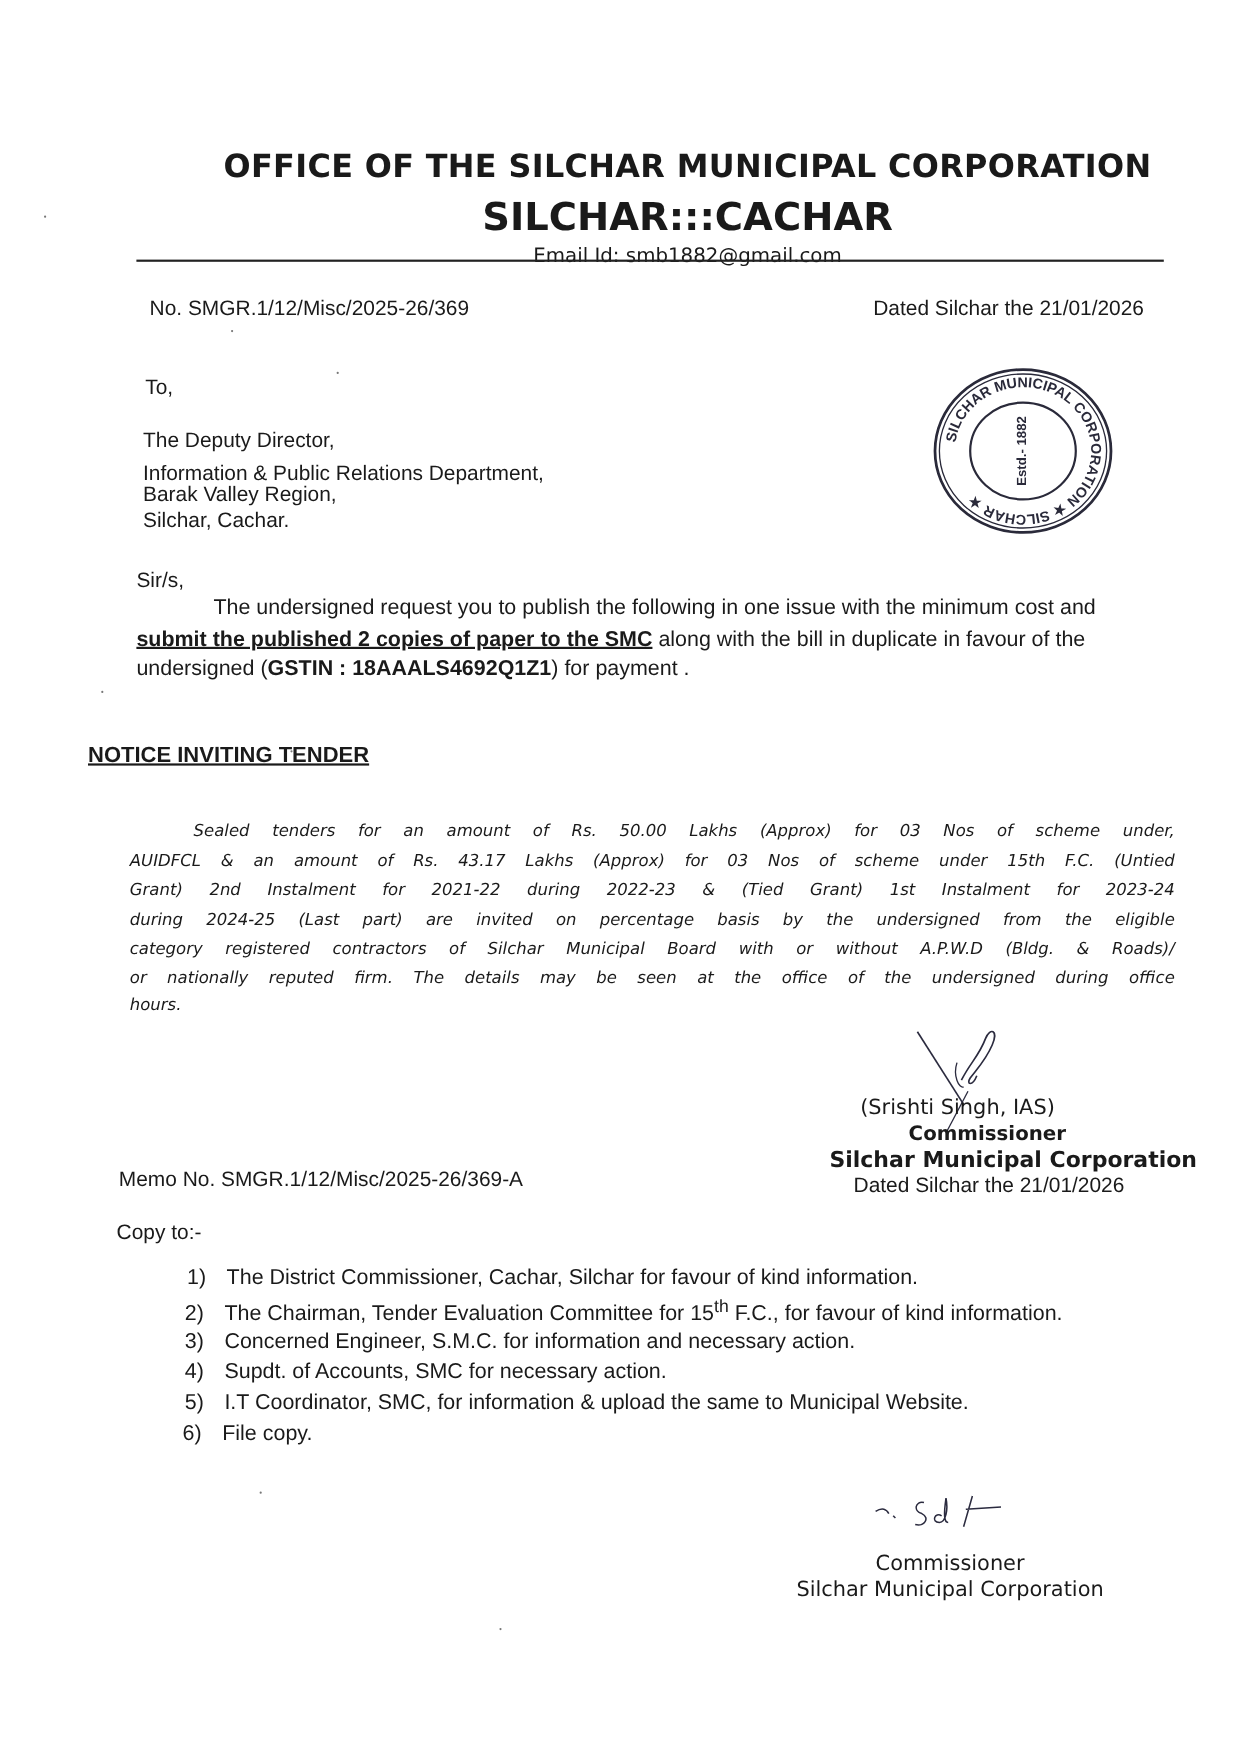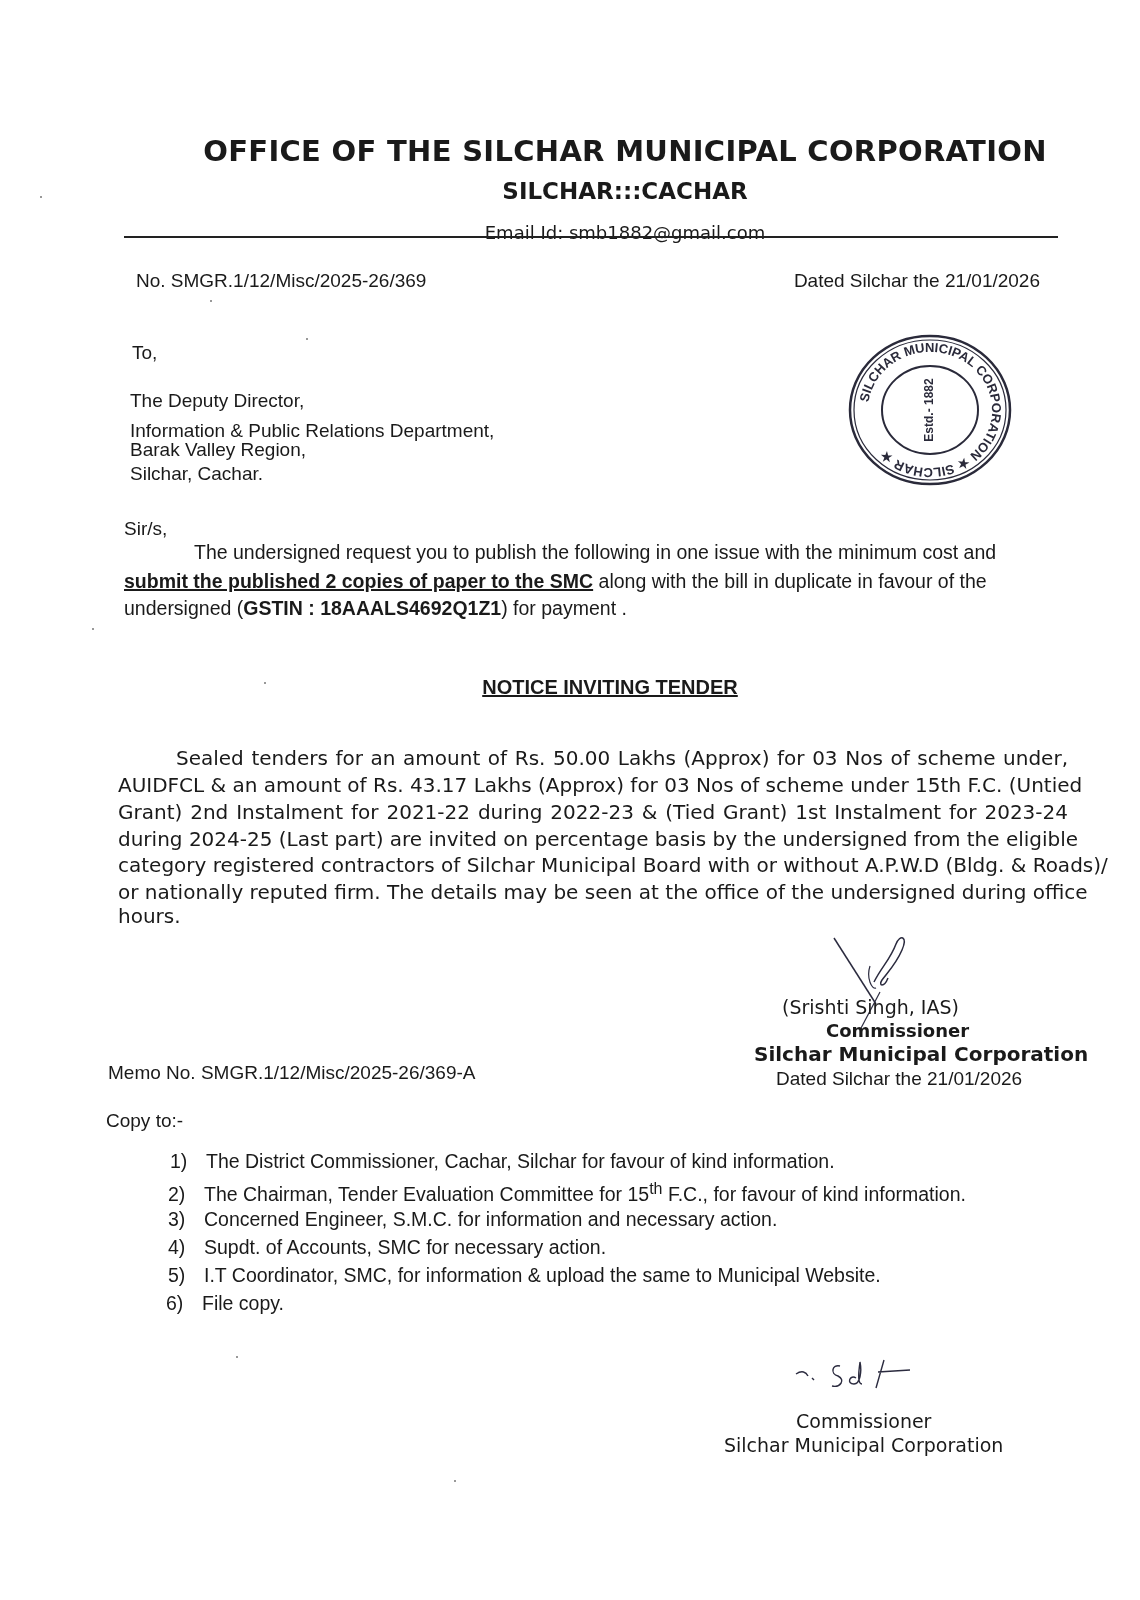--- a/index.html
+++ b/index.html
@@ -2,38 +2,38 @@
 <html><head>
 <meta charset="utf-8">
 <style>
   html, body { margin: 0; padding: 0; background: #ffffff; }
   body { width: 1140px; height: 1600px; position: relative; overflow: hidden; color: #1a1a1a; }
   .abs { position: absolute; white-space: nowrap; }
   .sans { font-family: Liberation Sans, sans-serif; }
   .dsans { font-family: "DejaVu Sans", sans-serif; margin-top: 16px; }
 
   #header-title { left: 0; width: 1140px; top: 118px; text-align: center; font-size: 29px; font-weight: bold; letter-spacing: 0.3px; padding-left: 110px; box-sizing: border-box; }
-  #header-sub { left: 0; width: 1140px; top: 162px; text-align: center; font-size: 23px; font-weight: bold; padding-left: 110px; box-sizing: border-box; }
+  #header-sub { left: 0; width: 1140px; top: 162px; text-align: center; font-size: 35px; font-weight: bold; padding-left: 110px; box-sizing: border-box; }
   #header-email { left: 0; width: 1140px; top: 206px; text-align: center; font-size: 18px; padding-left: 110px; box-sizing: border-box; }
   #header-rule { left: 124px; top: 236px; width: 934px; height: 2px; background: #222; }
 
   .t19 { font-size: 19px; }
 
   #ref-no { left: 136px; top: 270px; }
   #ref-date { right: 100px; top: 270px; }
   #to { left: 132px; top: 342px; }
   .addr { left: 130px; }
 
   #salutation { left: 124px; top: 518px; text-align: center; }
   .req { left: 124px; font-size: 19.5px; }
   .req u { text-decoration-thickness: 2px; text-align: center; }
 
-  #notice-title { left: 0; width: 1140px; text-align: center; top: 676px; font-size: 20px; font-weight: bold; text-decoration: underline; padding-left: 80px; box-sizing: border-box; }
+  #notice-title { left: 0; width: 1140px; text-align: left; top: 676px; font-size: 20px; font-weight: bold; text-decoration: underline; padding-left: 80px; box-sizing: border-box; }
 
-  .body-line { left: 118px; font-size: 20px; width: 950px; text-align: justify; text-align-last: justify; }
+  .body-line { left: 118px; font-size: 15px; width: 950px; text-align: justify; text-align-last: justify; font-style: italic; }
   .body-line.last { text-align-last: left; }
 
   #sig-name { left: 782px; top: 980px; font-size: 19px; }
   #sig-desig { left: 826px; top: 1004px; font-size: 18px; font-weight: bold; }
   #sig-org { left: 754px; top: 1026px; font-size: 20px; font-weight: bold; }
 
   #memo-no { left: 108px; top: 1062px; }
   #memo-date { left: 776px; top: 1068px; }
   #copy-to { left: 106px; top: 1110px; }
 

